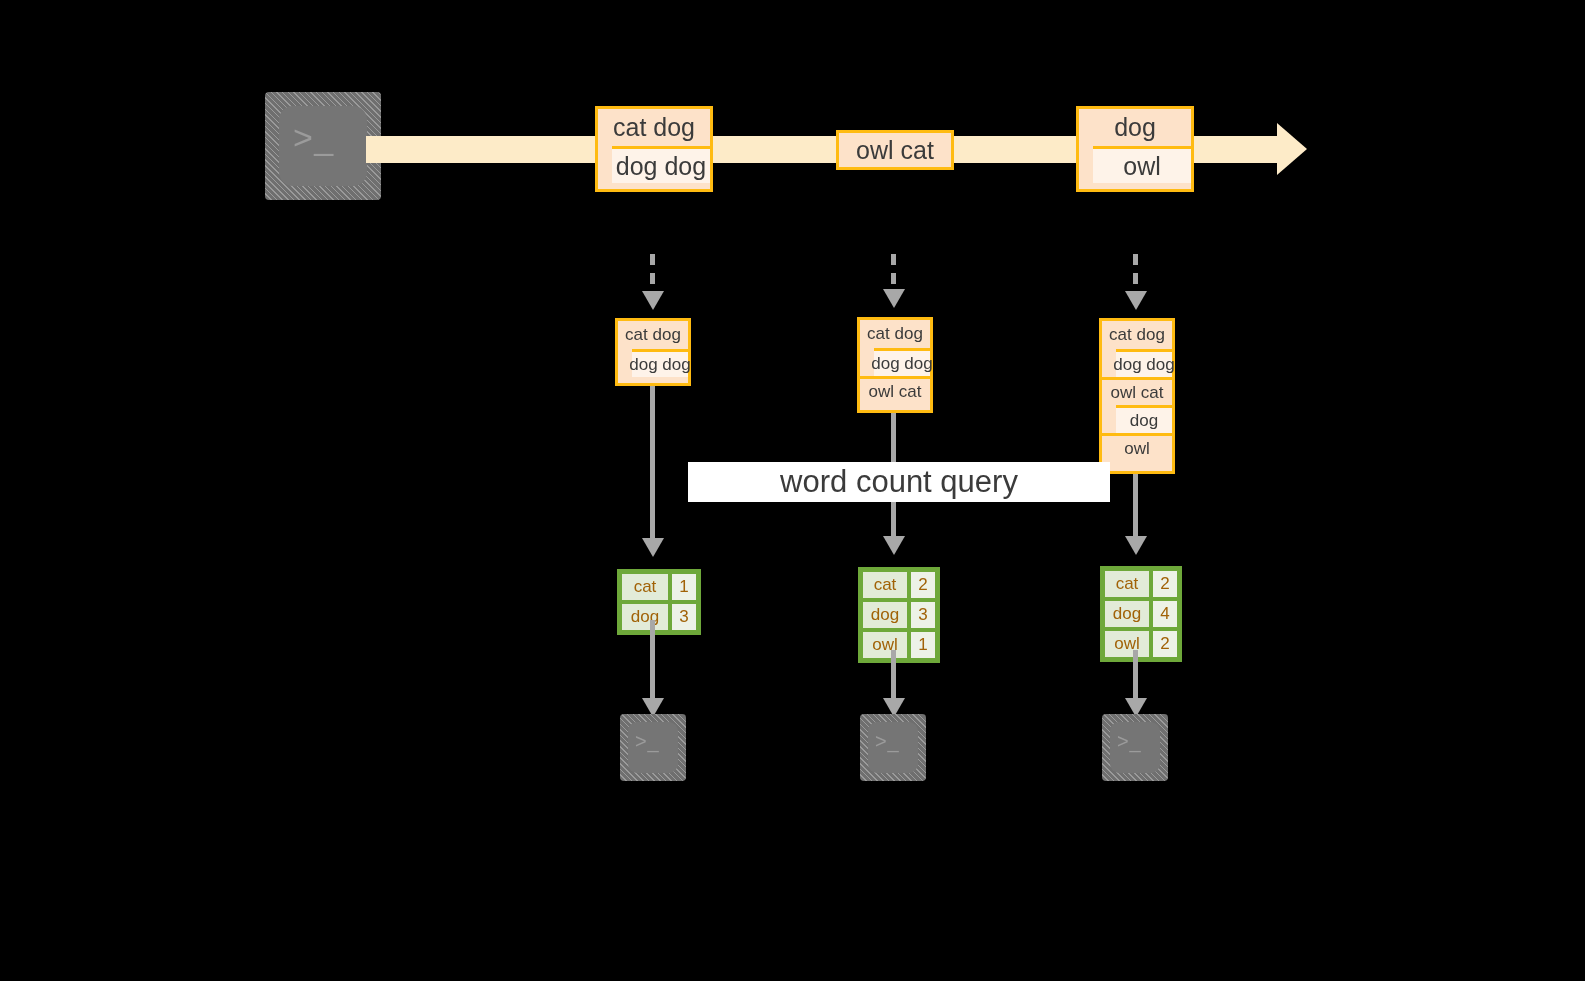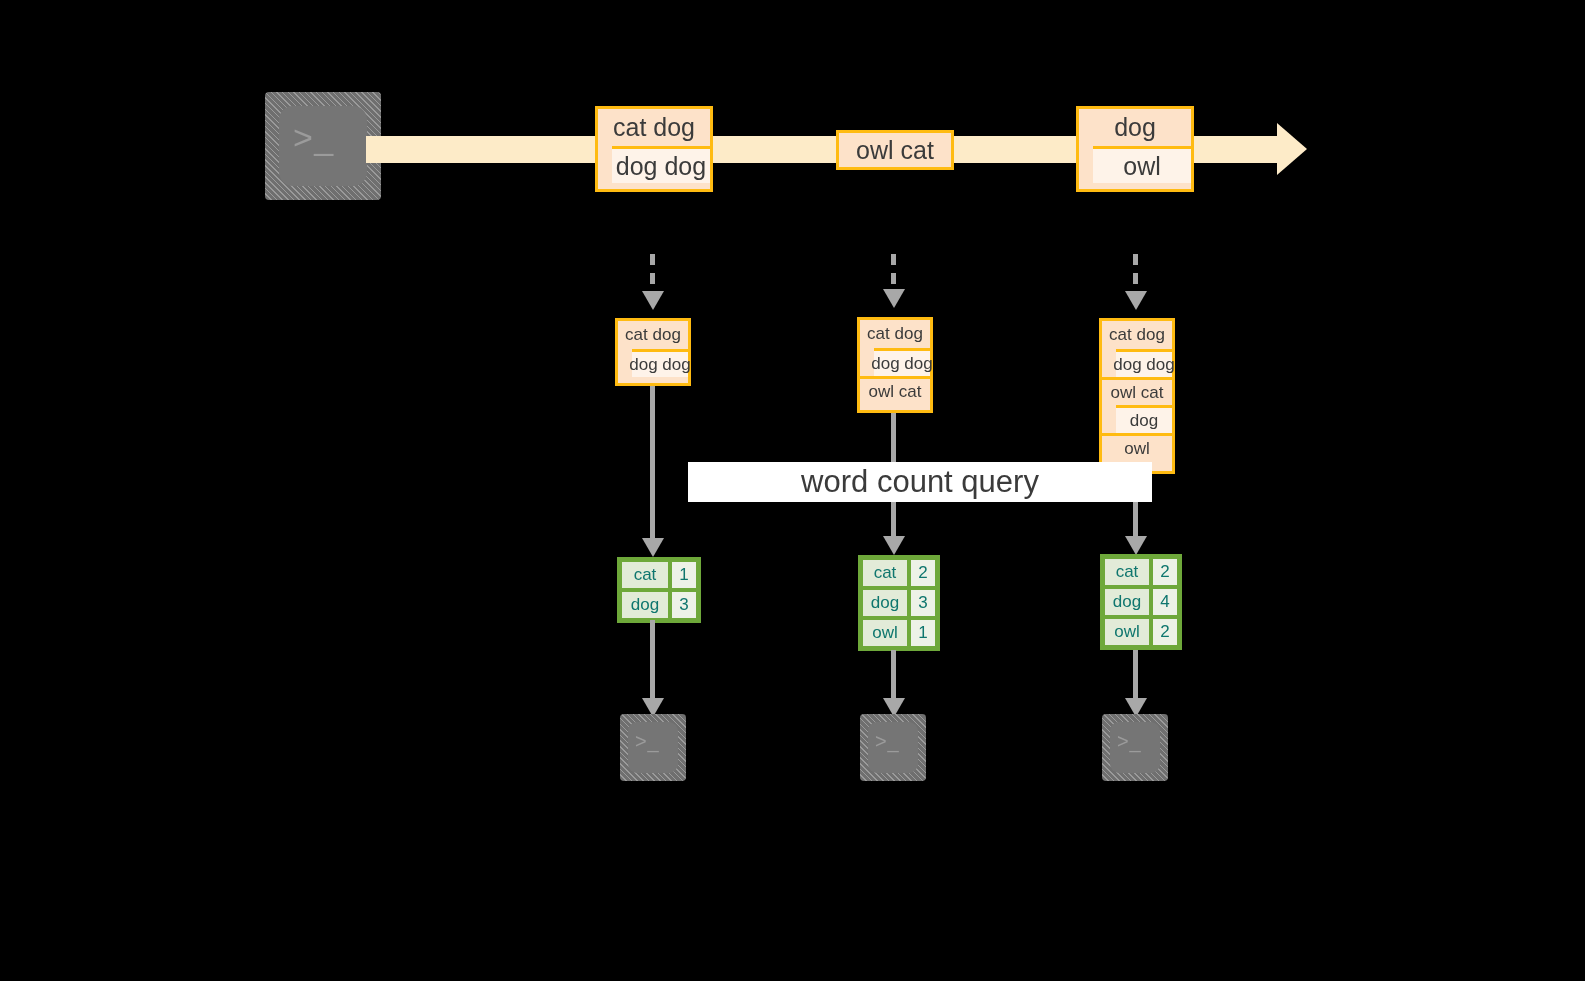--- a/index.html
+++ b/index.html
@@ -91,22 +91,23 @@
 
   .rec.mid { font-size: 17px; }
   .rec.mid .row { height: 28px; }
 
   
   .res {
     position: absolute;
     box-sizing: border-box;
     border: 3px solid #6EA83A;
     display: grid;
-    color: #0f766e;
+    color: #a16207;
     font-size: 17px;
+    margin-top: 12px;
   }
   .res .cell {
     box-sizing: border-box;
     display: flex;
     align-items: center;
     justify-content: center;
     background: #E2EBD8;
     border: 2px solid #6EA83A;
     white-space: nowrap;
   }
@@ -257,17 +258,17 @@
 
   <div class="aline" style="left:1133px; top:650px; height:50px;"></div>
   <div class="ahead" style="left:1125px; top:698px;"></div>
 
   <div class="terminal small" style="left:1102px; top:714px; width:66px; height:67px;">
     <div class="hatch"></div>
     <div class="face"></div>
     <div class="prompt">&gt;_</div>
   </div>
 
-  <div class="query-band" style="left:688px; top:462px; width:464px; height:40px;">
+  <div class="query-band" style="left:688px; top:462px; width:422px; height:40px;">
     <span>word count query</span>
   </div>
 
 </div>
 
 </body></html>

